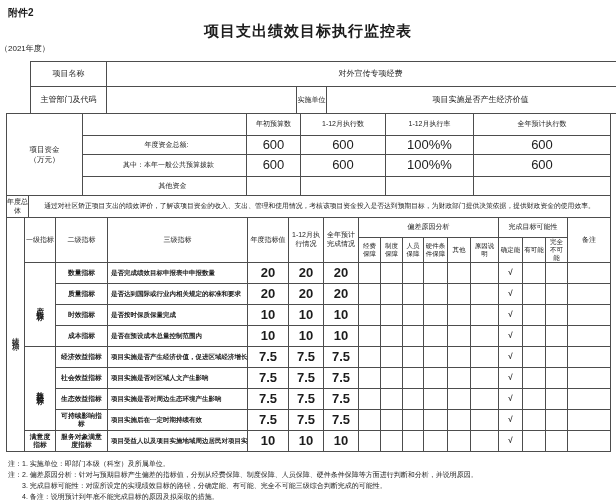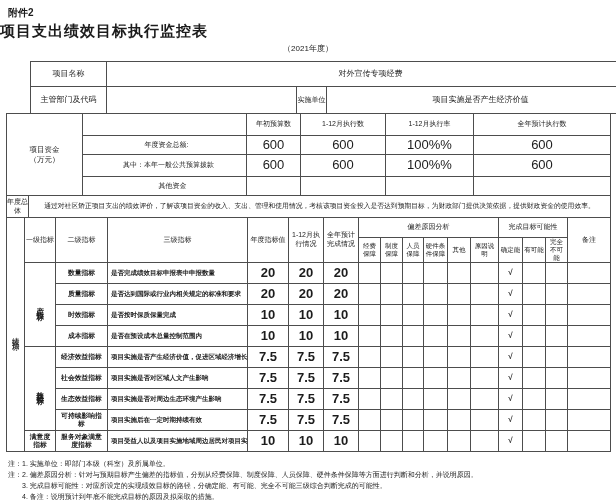--- a/index.html
+++ b/index.html
@@ -5,22 +5,22 @@
   * { box-sizing: border-box; margin: 0; padding: 0; }
   html,body { width: 616px; background: #ffffff; }
   body {
     height: 501px;
     font-family: "Liberation Sans", "DejaVu Sans", sans-serif;
     color: #1c1c1c;
     padding-top: 6px;
     overflow: hidden;
   }
   .attachment { font-size: 10px; font-weight: bold; margin-left: 8px; }
-  .title { font-size: 15px; font-weight: bold; margin-top: 2px; letter-spacing: 1px; }
-  .subtitle { text-align: center; font-size: 8px; margin-top: 2px; }
+  .title { text-align: center; font-size: 15px; font-weight: bold; margin-top: 2px; letter-spacing: 1px; }
+  .subtitle { font-size: 8px; margin-top: 2px; }
 
   table.t {
     border-collapse: collapse;
     table-layout: fixed;
     width: 604px;
     margin-left: 6px;
   }
   table.t.follow { margin-top: -1px; }
   table.tmain { margin-top: 7px; margin-left: 30px; }
   td {

